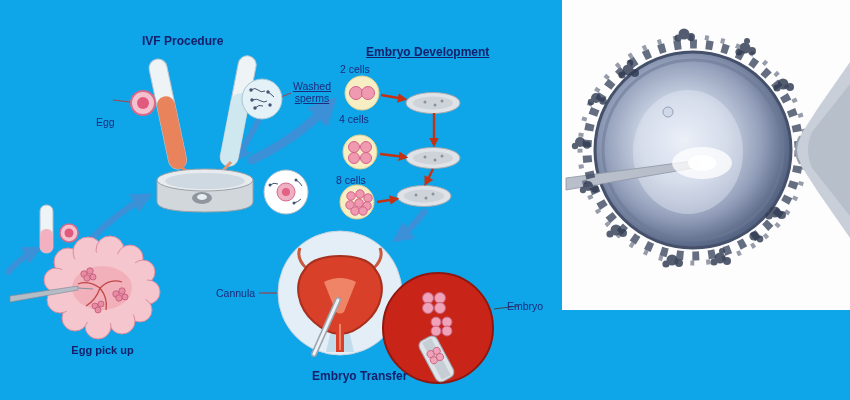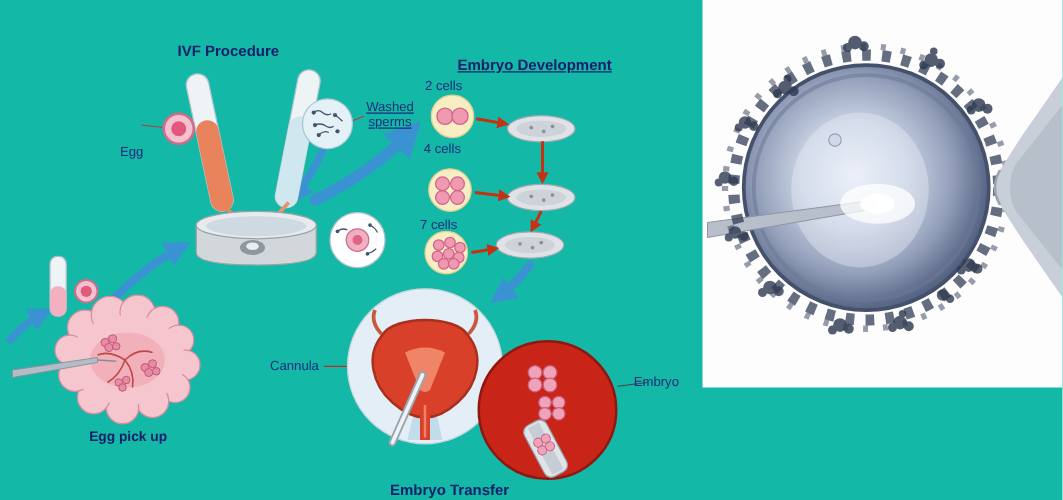--- a/index.html
+++ b/index.html
@@ -1,18 +1,18 @@
 <!DOCTYPE html>
 <html><head>
 <meta charset="utf-8">
 <style>
   * { margin:0; padding:0; box-sizing:border-box; }
   html,body { background:#ffffff; }
   body { font-family:"Liberation Sans", sans-serif; }
-  .canvas { position:relative; width:850px; height:400px; background:#14b8a6; overflow:hidden; }
+  .canvas { position:relative; width:850px; height:400px; background:#0ea5e9; overflow:hidden; }
   svg.art { position:absolute; left:0; top:0; display:block; }
   .lbl { position:absolute; color:#1c2b7c; font-size:10.5px; line-height:1.15; white-space:nowrap; }
   .lbl.bold { font-weight:bold; color:#14206b; font-size:12px; }
   .lbl.semibold { font-weight:bold; color:#14206b; font-size:11px; }
   .wrap { white-space:normal; text-align:center;text-decoration:underline; }
 </style>
 </head>
 <body>
 
 <div class="canvas">
@@ -351,23 +351,23 @@
   </g>
 </svg>
 
 <div class="lbl bold" style="left:142px; top:35px;">IVF Procedure</div>
 <div class="lbl" style="left:96px; top:94px;margin-top:22px;">Egg</div>
 <div class="lbl wrap" style="left:284px; top:80px; width:56px;">Washed sperms</div>
 
 <div class="lbl bold" style="left:366px; top:46px;text-decoration:underline;">Embryo Development</div>
 <div class="lbl" style="left:340px; top:63px;">2 cells</div>
 <div class="lbl" style="left:339px; top:113px;">4 cells</div>
-<div class="lbl" style="left:336px; top:174px;">7 cells</div>
+<div class="lbl" style="left:336px; top:174px;">8 cells</div>
 
 <div class="lbl" style="left:216px; top:287px;">Cannula</div>
 <div class="lbl" style="left:507px; top:300px;">Embryo</div>
-<div class="lbl bold" style="left:284px; top:386px;padding-left:28px;">Embryo Transfer</div>
+<div class="lbl bold" style="left:284px; top:370px;padding-left:28px;">Embryo Transfer</div>
 
 <div style="position:absolute; left:45px; top:344px; width:115px; text-align:center;">
   <div class="lbl semibold" style="position:static; white-space:normal;">Egg pick up</div>
 </div>
 
 </div>
 
 </body></html>

